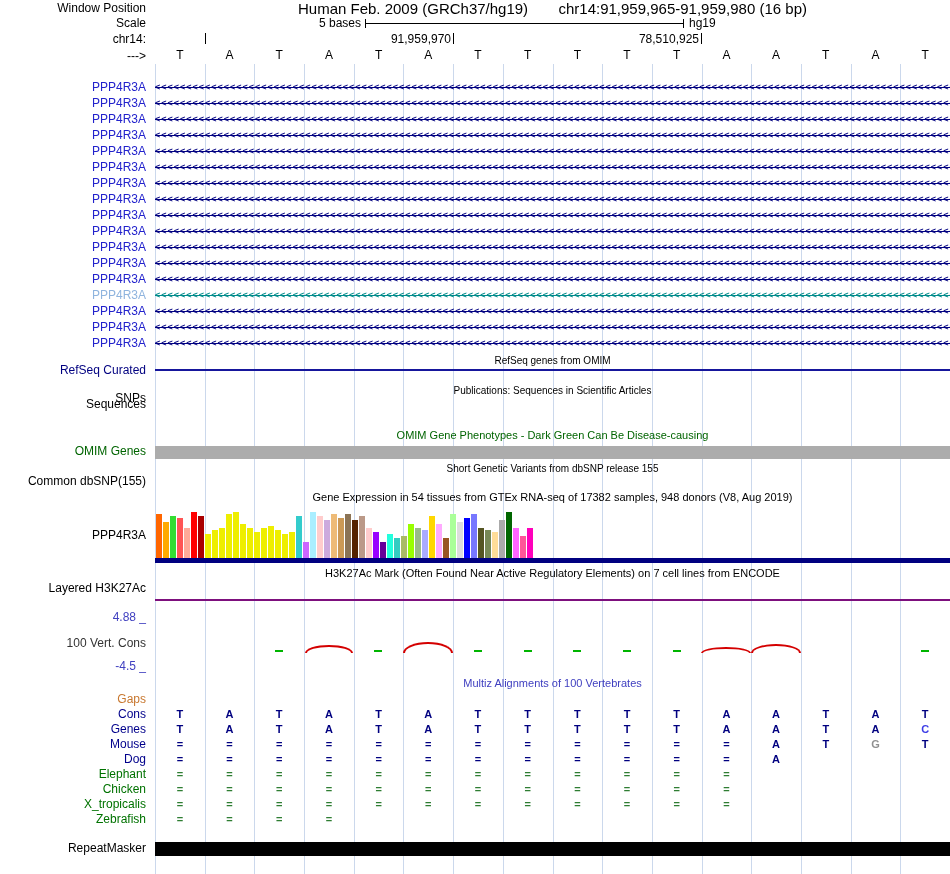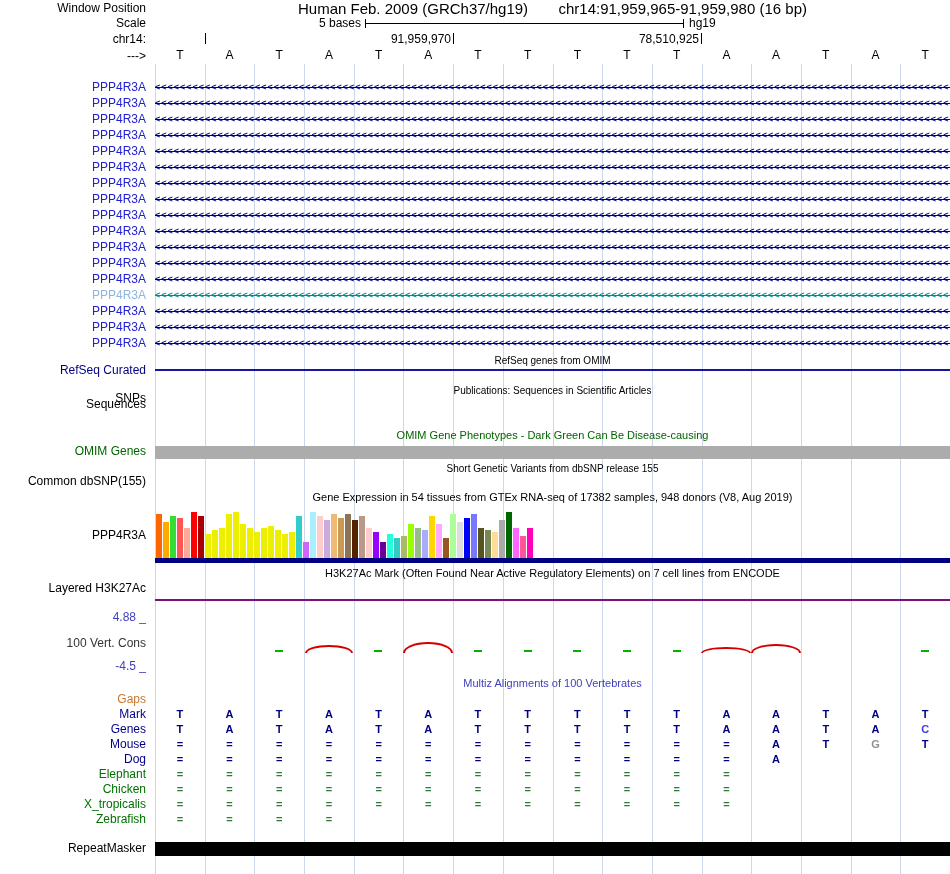--- a/index.html
+++ b/index.html
@@ -222,21 +222,21 @@
       <div class="green-mark" style="left: 921px; top: 650px; background: rgb(0, 180, 0);"></div>
       <div class="red-arc" style="left: 305px; top: 645px; width: 48px; height: 8px; border-color: rgb(212, 0, 0);"></div>
       <div class="red-arc" style="left: 403px; top: 642px; width: 50px; height: 11px; border-color: rgb(212, 0, 0);"></div>
       <div class="red-arc" style="left: 701px; top: 647px; width: 50px; height: 6px; border-color: rgb(212, 0, 0);"></div>
       <div class="red-arc" style="left: 751px; top: 644px; width: 50px; height: 9px; border-color: rgb(212, 0, 0);"></div>
     </div>
 
   <div class="ctitle t11" style="top: 677px; color: rgb(64, 64, 192);">Multiz Alignments of 100 Vertebrates</div>
   <div id="multiz-rows">
       <div class="llabel" style="top: 693px; color: rgb(200, 120, 48); font-size: 12px;">Gaps</div>
-      <div class="llabel" style="top: 708px; color: rgb(0, 0, 139); font-size: 12px;">Mark</div>
+      <div class="llabel" style="top: 708px; color: rgb(0, 0, 139); font-size: 12px;">Cons</div>
       <div class="mz" style="left: 179.844px; top: 708px; color: rgb(0, 0, 128);">T</div>
       <div class="mz" style="left: 229.531px; top: 708px; color: rgb(0, 0, 128);">A</div>
       <div class="mz" style="left: 279.219px; top: 708px; color: rgb(0, 0, 128);">T</div>
       <div class="mz" style="left: 328.906px; top: 708px; color: rgb(0, 0, 128);">A</div>
       <div class="mz" style="left: 378.594px; top: 708px; color: rgb(0, 0, 128);">T</div>
       <div class="mz" style="left: 428.281px; top: 708px; color: rgb(0, 0, 128);">A</div>
       <div class="mz" style="left: 477.969px; top: 708px; color: rgb(0, 0, 128);">T</div>
       <div class="mz" style="left: 527.656px; top: 708px; color: rgb(0, 0, 128);">T</div>
       <div class="mz" style="left: 577.344px; top: 708px; color: rgb(0, 0, 128);">T</div>
       <div class="mz" style="left: 627.031px; top: 708px; color: rgb(0, 0, 128);">T</div>

